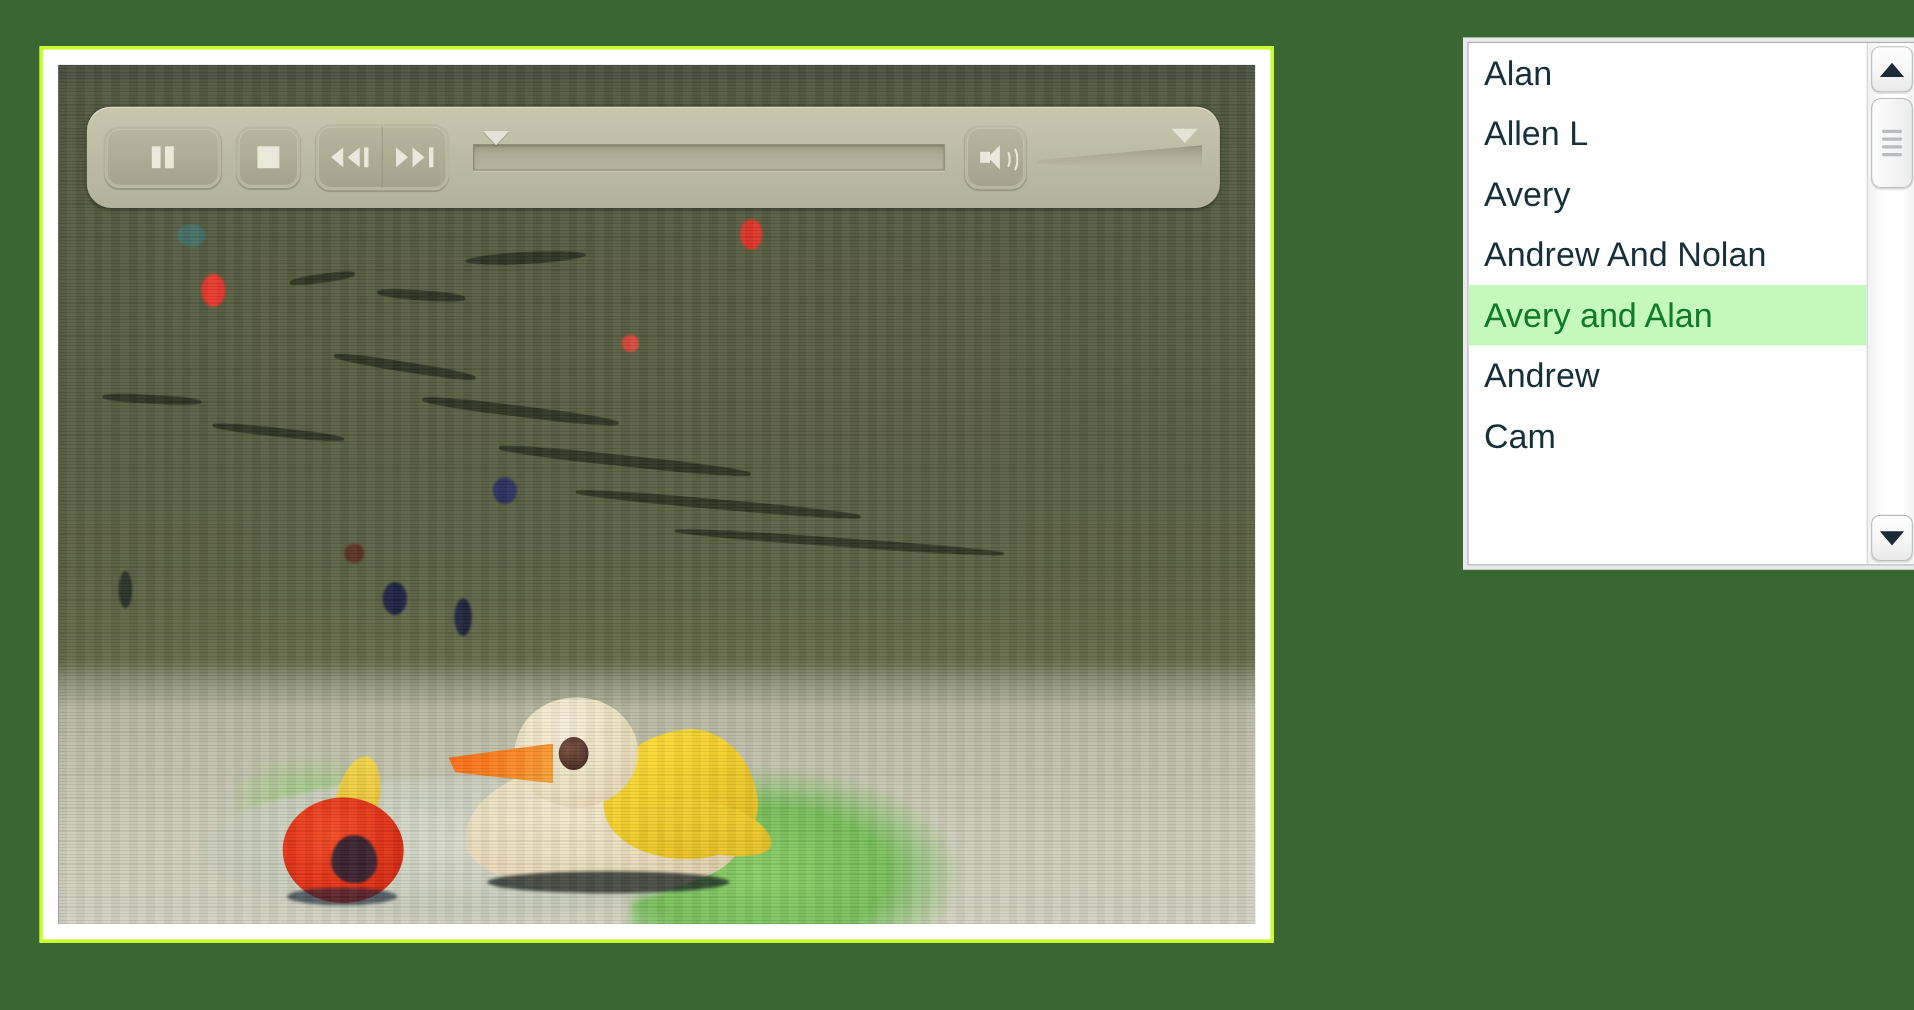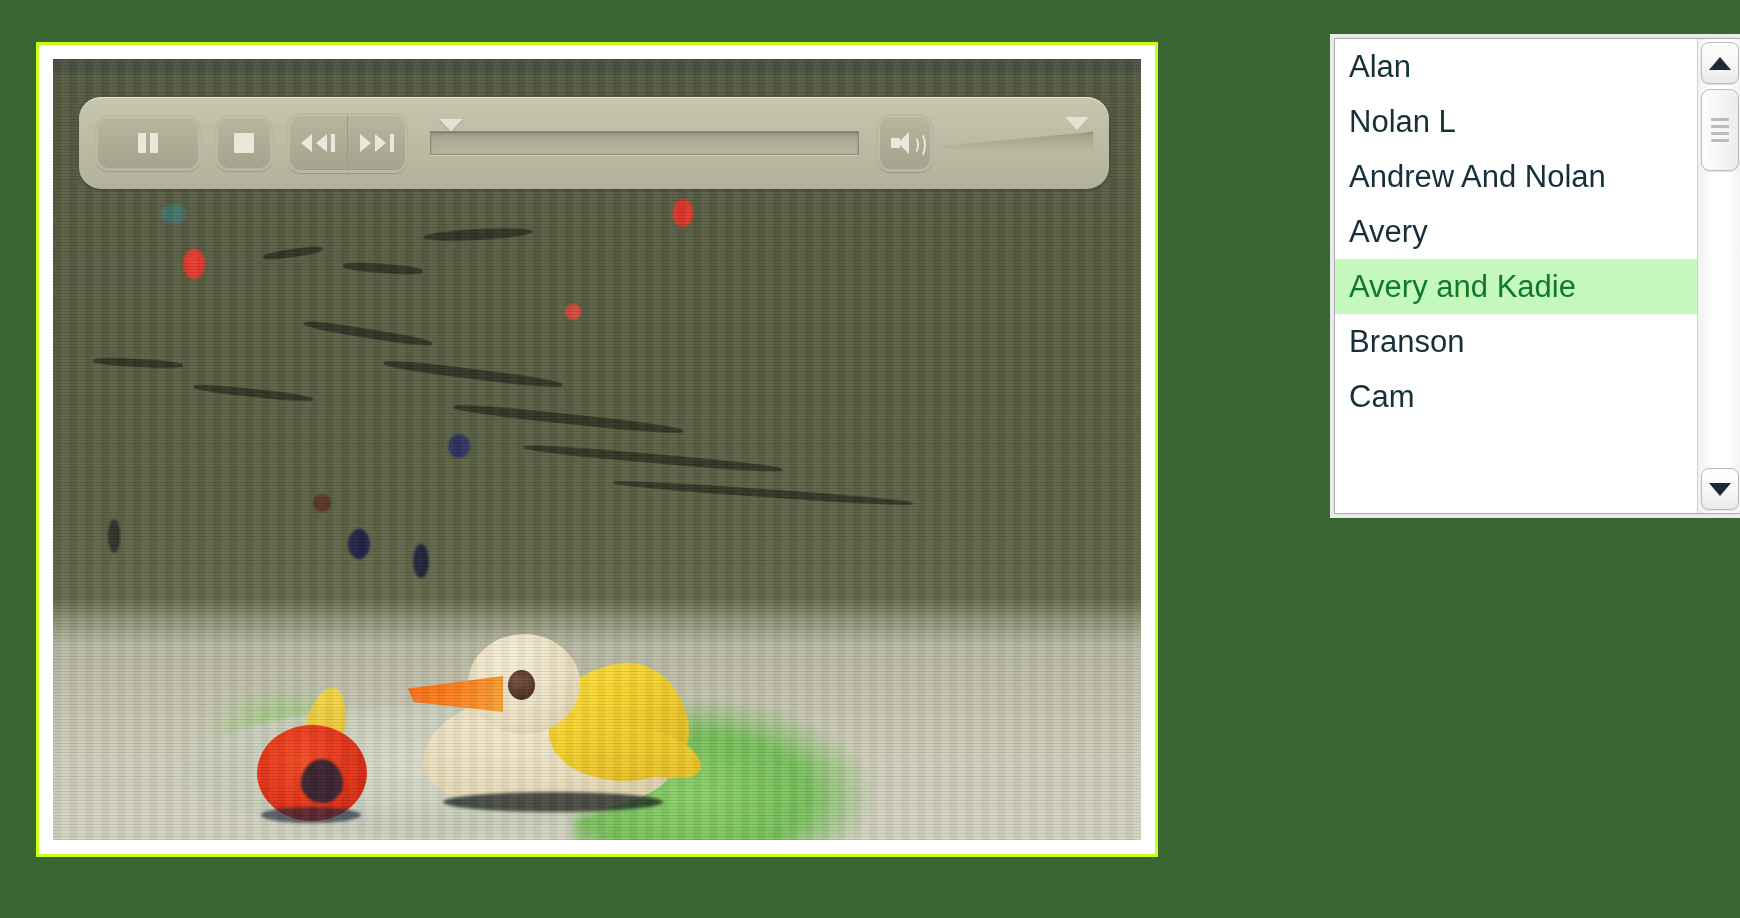--- a/index.html
+++ b/index.html
@@ -466,25 +466,25 @@
           <div id="vol-marker"></div>
         </div>
 
       </div>
     </div>
   </div>
 
   <div id="names-box" class="listbox">
     <div class="list-col" id="names-col">
         <div class="list-item">Alan</div>
-        <div class="list-item">Nolan L</div>
+        <div class="list-item">Allen L</div>
+        <div class="list-item">Avery</div>
         <div class="list-item">Andrew And Nolan</div>
-        <div class="list-item">Avery</div>
-        <div class="list-item selected">Avery and Kadie</div>
-        <div class="list-item">Branson</div>
+        <div class="list-item selected">Avery and Alan</div>
+        <div class="list-item">Andrew</div>
         <div class="list-item">Cam</div>
       </div>
     <div class="sb">
       <div class="sb-btn sb-up">
         <span class="arrow-up"></span>
       </div>
       <div class="sb-thumb">
         <span class="grip"></span>
         <span class="grip"></span>
         <span class="grip"></span>

